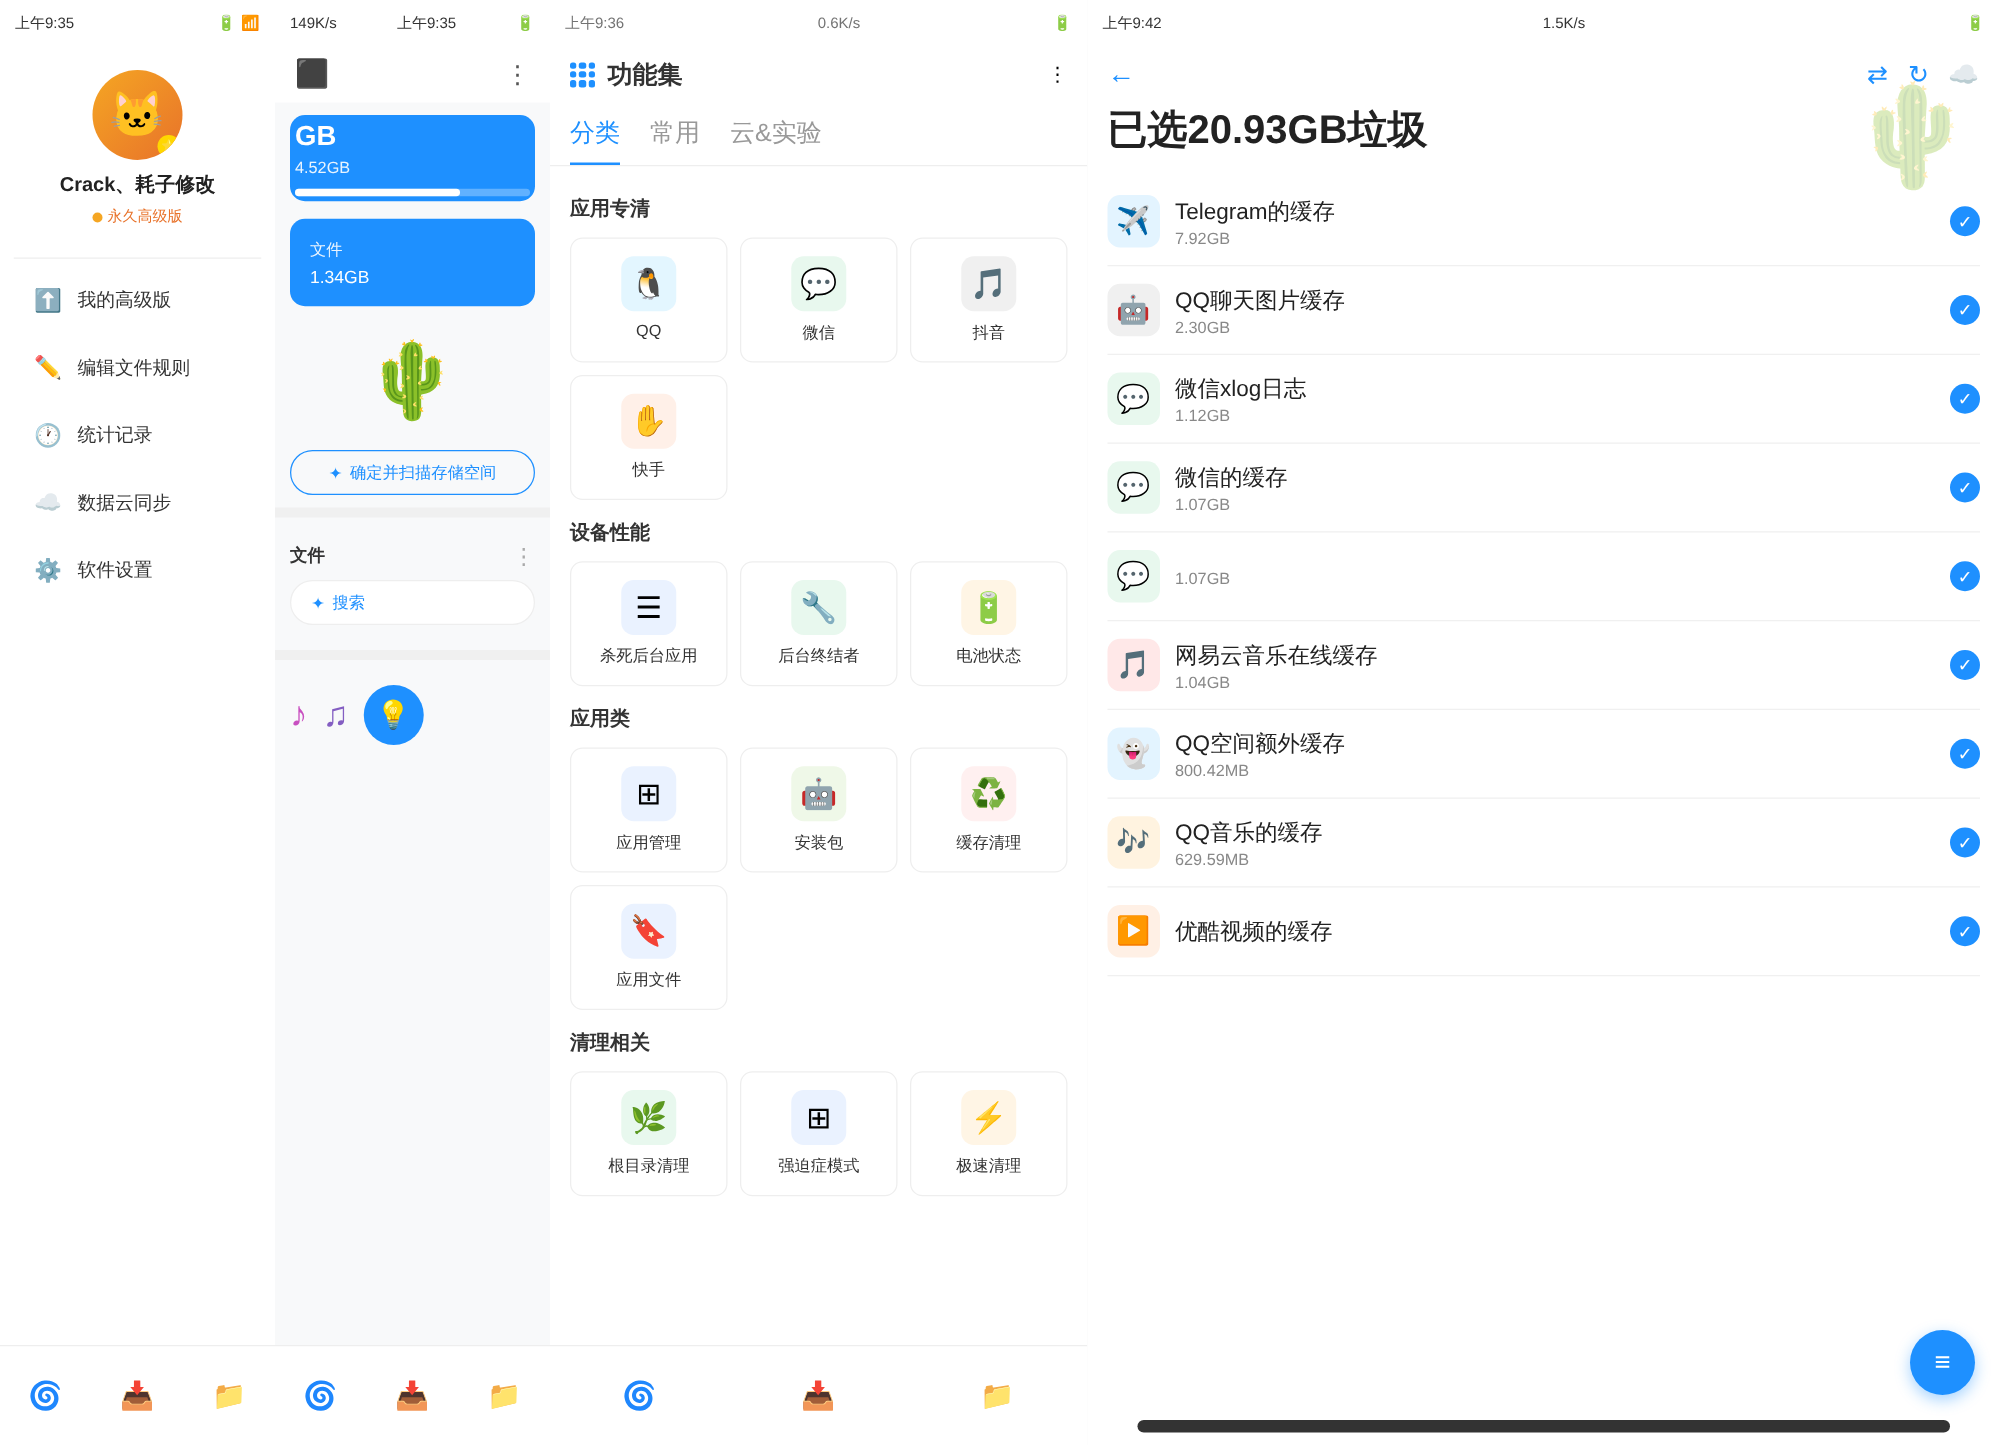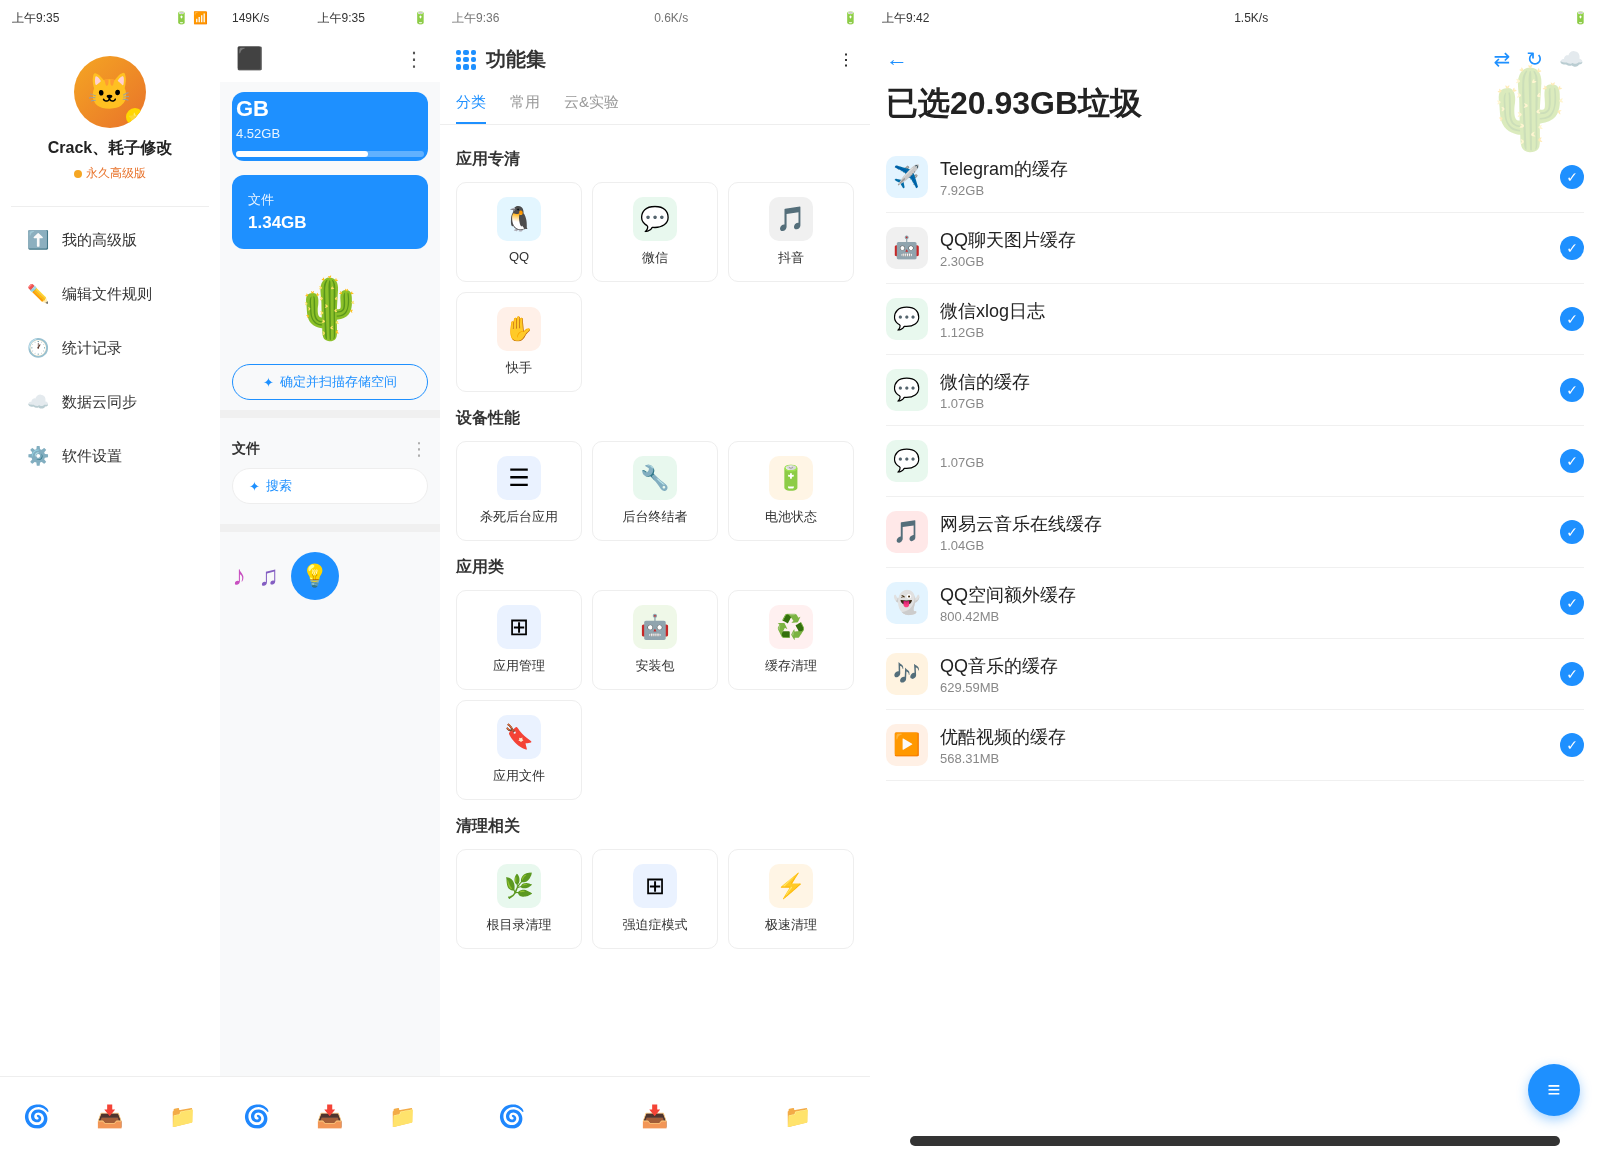--- a/index.html
+++ b/index.html
@@ -196,21 +196,21 @@
       width: 70%;
     }
     .storage-card2 {
       background: #1E90FF;
       margin: 4px 12px;
       border-radius: 12px;
       padding: 16px;
       color: #fff;
     }
     .storage-files-label { font-size: 13px; opacity: 0.9; }
-    .storage-gb2 { font-size: 17px; font-weight: bold; margin-top: 4px; }
+    .storage-gb2 { font-size: 14px; font-weight: normal; margin-top: 4px; }
     .desert-illustration {
       display: flex;
       justify-content: center;
       padding: 20px;
       font-size: 60px;
     }
     .scan-btn {
       margin: 0 12px;
       background: transparent;
       border: 1px solid #1E90FF;
@@ -323,21 +323,21 @@
       border-radius: 2px;
     }
     .tabs-row {
       display: flex;
       padding: 0 16px;
       border-bottom: 1px solid #eee;
       gap: 24px;
     }
     .tab {
       padding: 10px 0;
-      font-size: 15px;
+      font-size: 20px;
       color: #999;
       cursor: pointer;
       border-bottom: 2px solid transparent;
     }
     .tab.active {
       color: #1E90FF;
       border-bottom: 2px solid #1E90FF;
     }
     .features-scroll {
       flex: 1;
@@ -817,21 +817,20 @@
         <div class="junk-app-name">QQ音乐的缓存</div>
         <div class="junk-size">629.59MB</div>
       </div>
       <div class="junk-check">✓</div>
     </div>
 
     <div class="junk-item">
       <div class="junk-app-icon" style="background:#FFF0E5;">▶️</div>
       <div class="junk-info">
         <div class="junk-app-name">优酷视频的缓存</div>
-        <div class="junk-size">568.31MB</div>
       </div>
       <div class="junk-check">✓</div>
     </div>
 
   </div>
   <div style="position:relative; height:80px; flex-shrink:0;">
     <div style="position:absolute; right:20px; bottom:20px; width:52px; height:52px; background:#1E90FF; border-radius:50%; display:flex; align-items:center; justify-content:center; color:#fff; font-size:22px; cursor:pointer; box-shadow:0 4px 12px rgba(30,144,255,0.4);">
       <span>≡</span>
     </div>
   </div>

